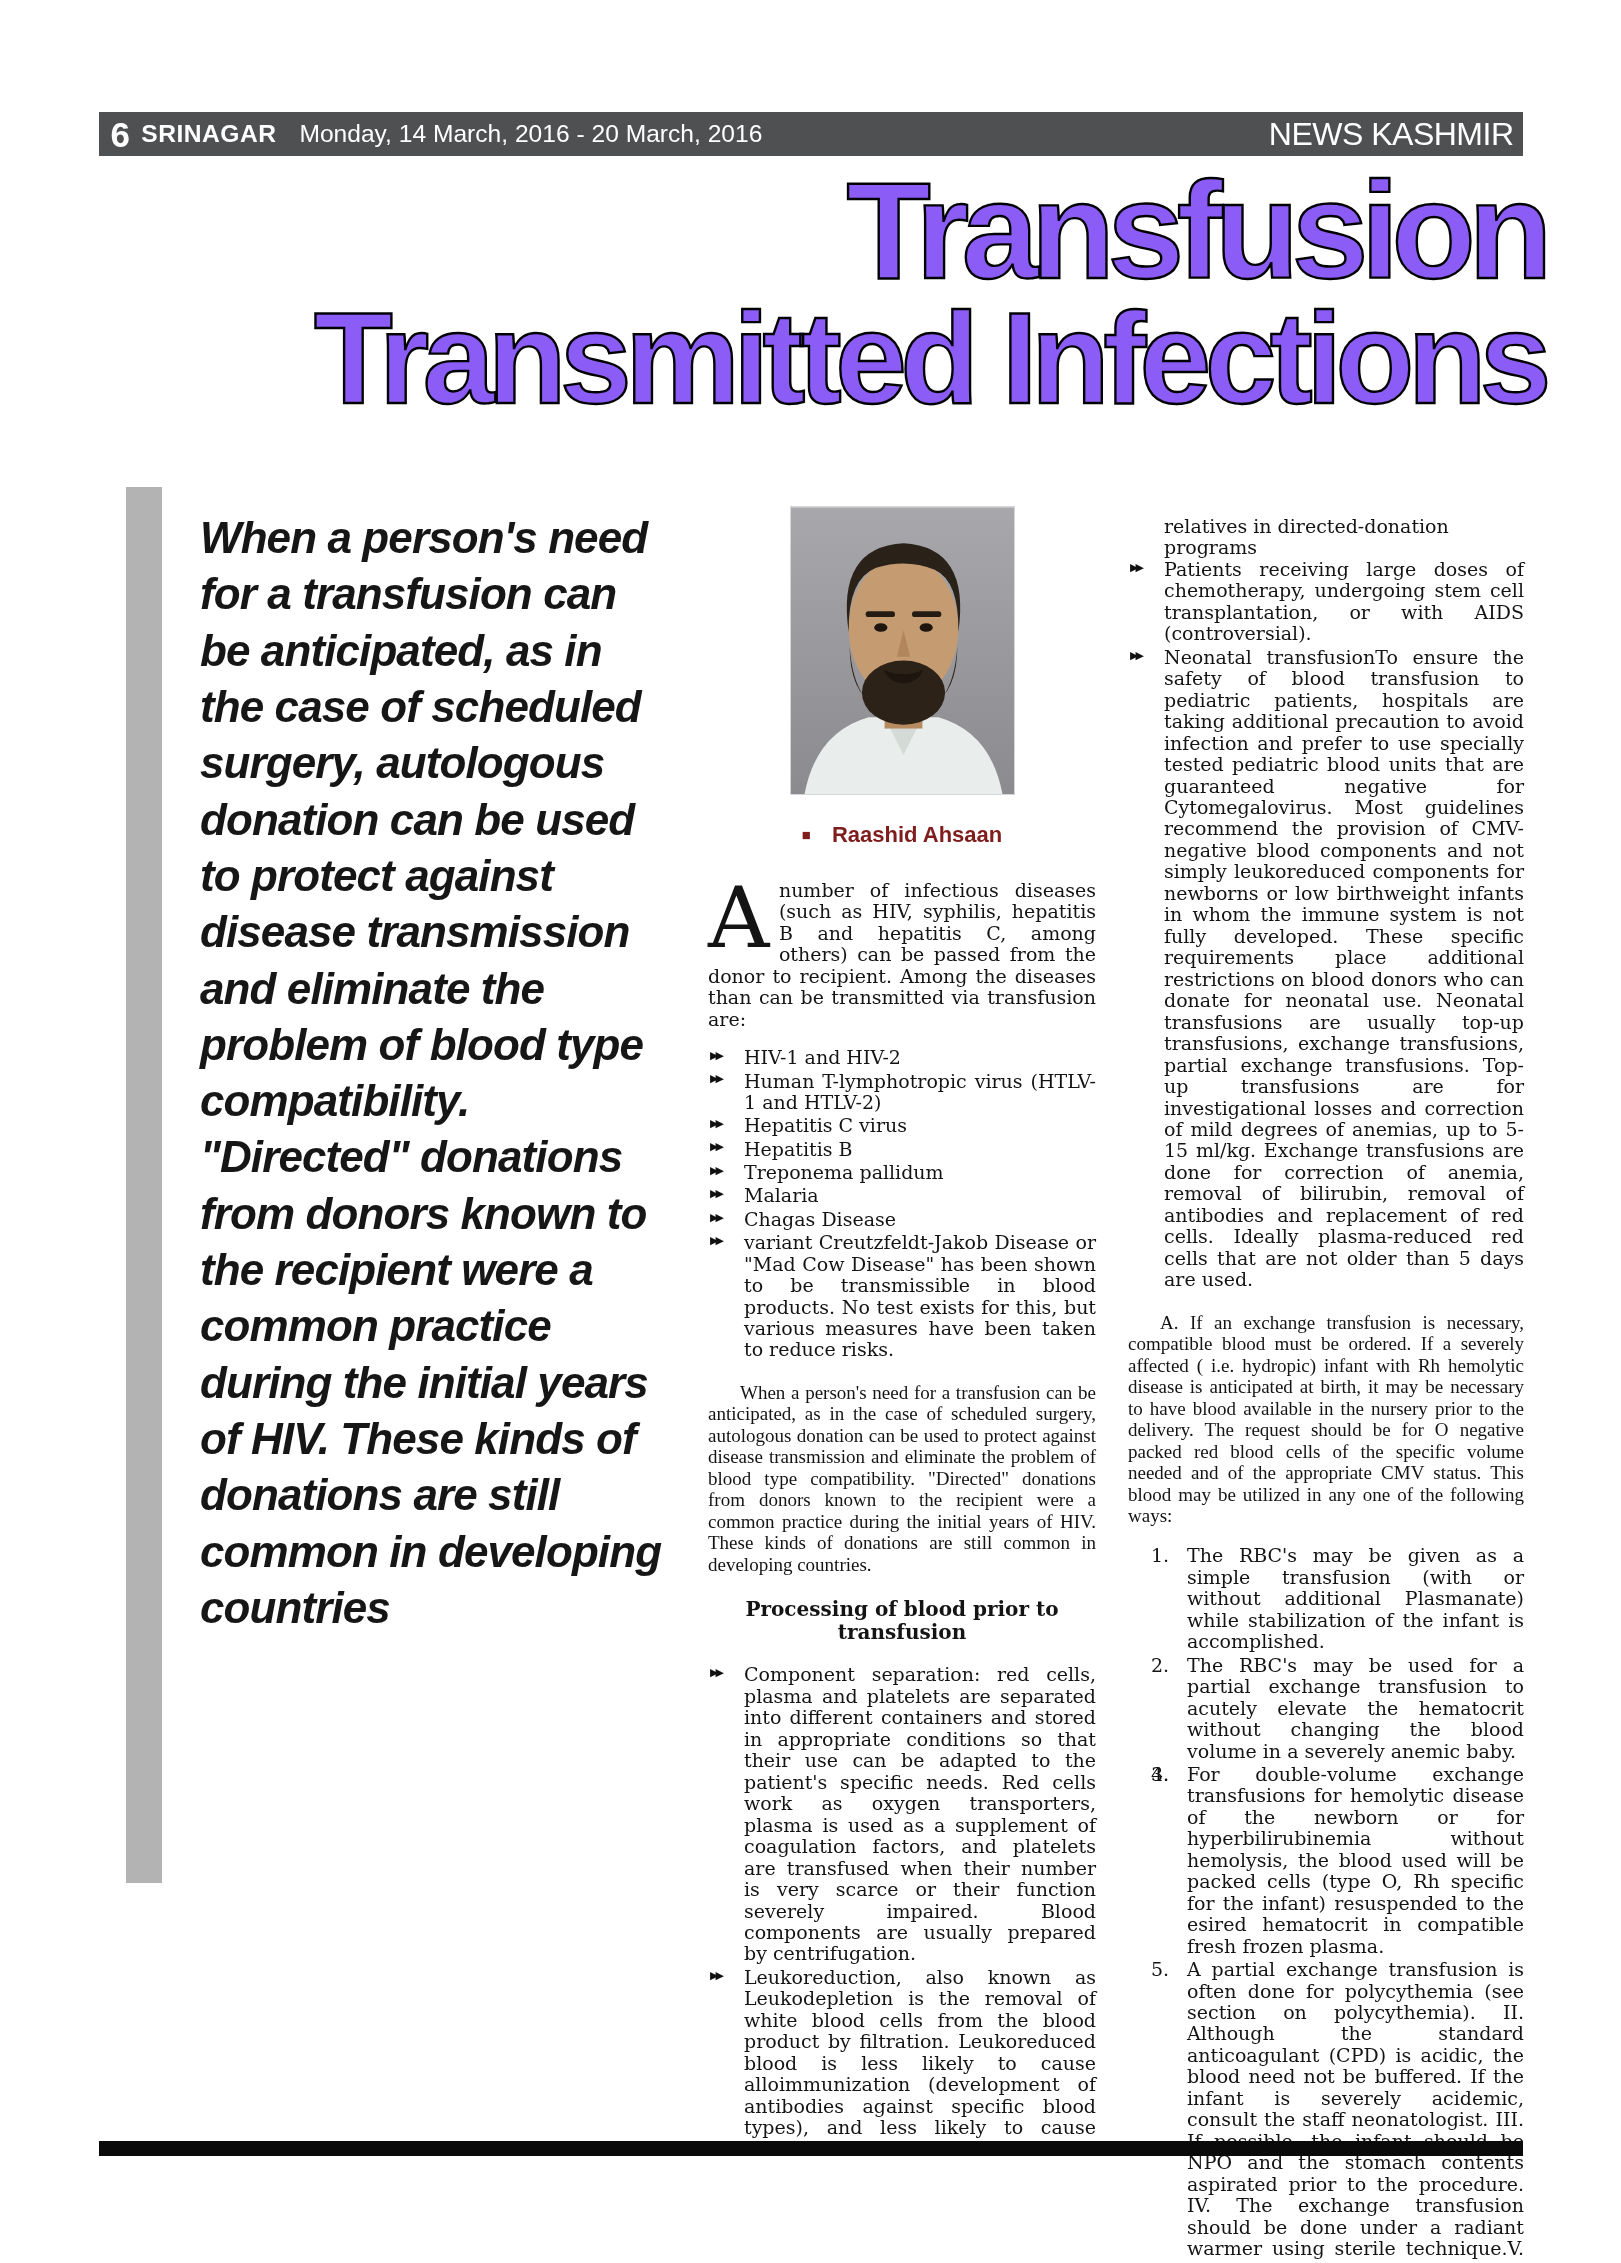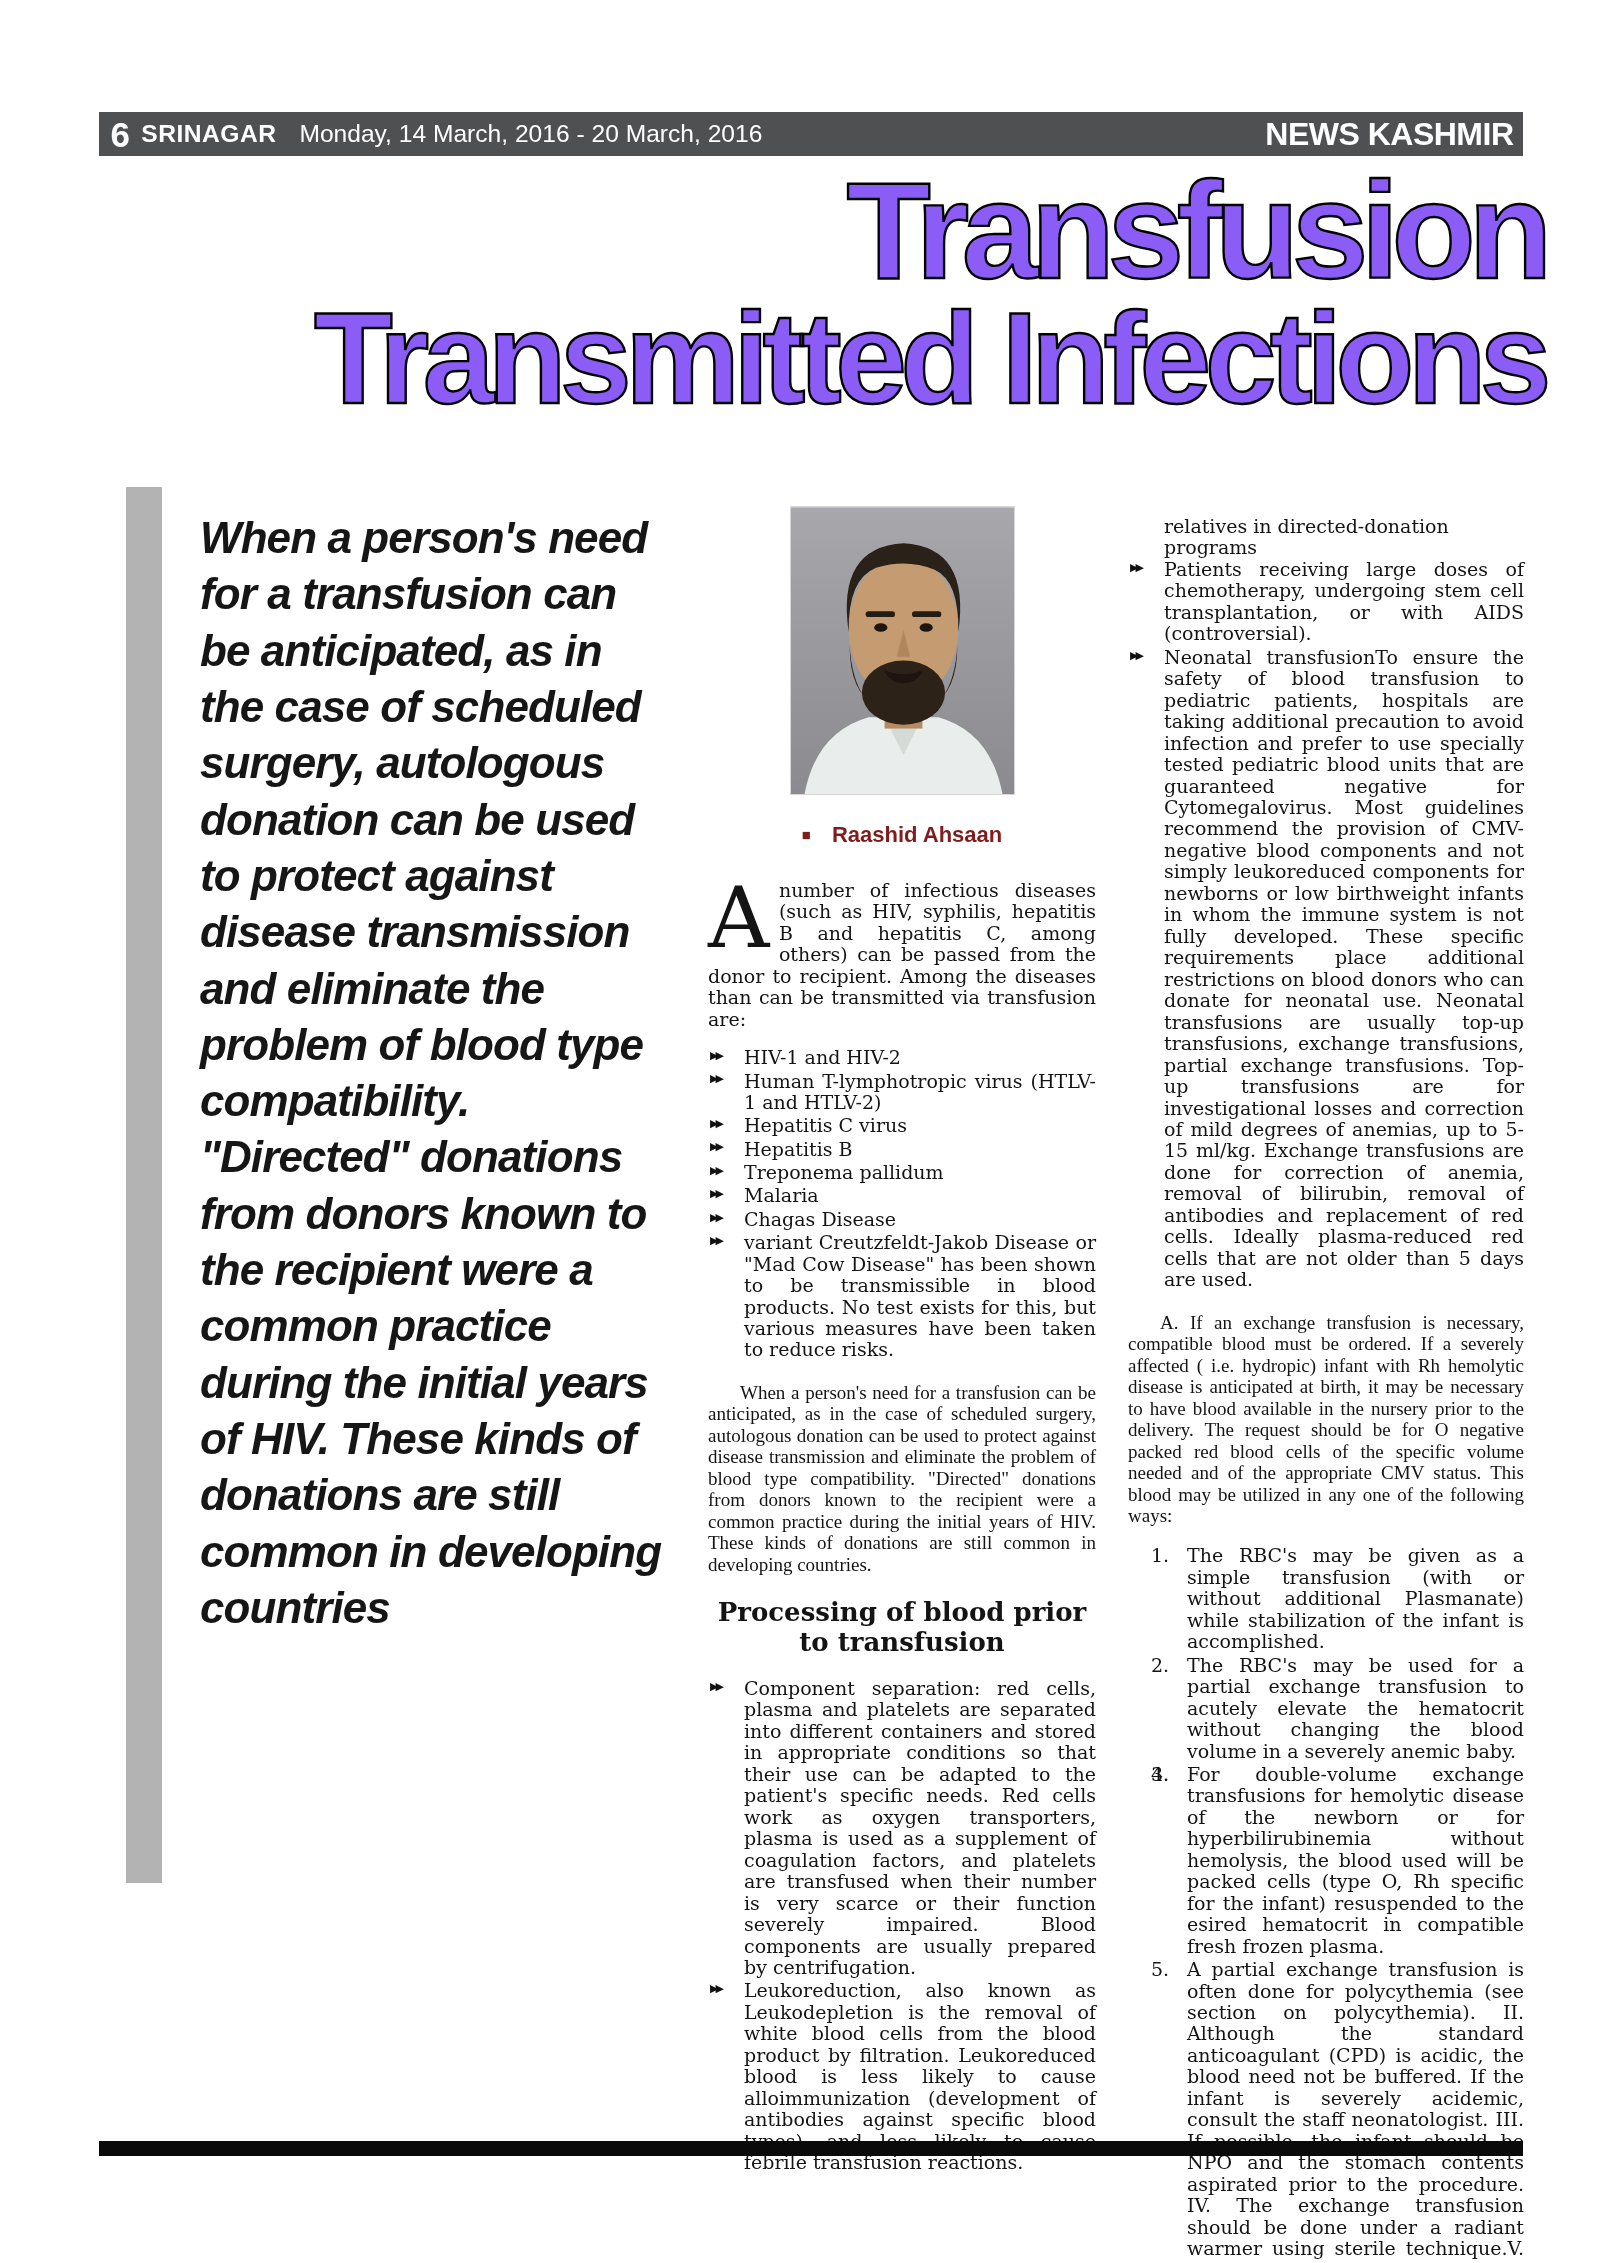--- a/index.html
+++ b/index.html
@@ -22,21 +22,21 @@
     background: #4f5052;
     color: #ffffff;
     display: flex;
     align-items: center;
     padding: 0 9.5px 0 11.4px;
     font-family: "Liberation Sans", sans-serif;
   }
   .masthead .pg   { font-size: 35px; font-weight: bold; line-height: 1; margin-right: 11.4px; }
   .masthead .city { font-size: 24.6px; font-weight: bold; letter-spacing: 0.5px; margin-right: 23px; }
   .masthead .date { font-size: 24.6px; font-weight: normal; }
-  .masthead .paper{ margin-left: auto; font-size: 32px; font-weight: bold; letter-spacing: -0.5px; }
+  .masthead .paper{ margin-left: auto; font-size: 32px; font-weight: normal; letter-spacing: -0.5px; }
 
   
   .headline {
     position: absolute;
     left: 76px; right: 76px; top: 161px;
     text-align: right;
     font-family: "Liberation Sans", sans-serif;
     font-weight: bold;
     color: #8b5cf6;
   }
@@ -99,21 +99,21 @@
     font-size: 85px;
     line-height: .76;
     padding: 6.6px 9.5px 0 0;
   }
   .indent { text-indent: 32px; }
   .gap { margin-top: 21px; font-family: Liberation Serif, serif; }
 
   .subhead {
     margin: 23px 0 21px;
     text-align: center;
-    font-size: 26px;
+    font-size: 20px;
     font-weight: bold;
     text-indent: 0;
   }
 
   .blist { list-style: none; margin: 17px 0 0; }
   .blist li { position: relative; padding-left: 36px; margin-bottom: 1.9px; }
   .marker {
     position: absolute; left: 1.9px; top: 2.8px;
     font-family: "DejaVu Sans", sans-serif;
     font-size: 11px;

